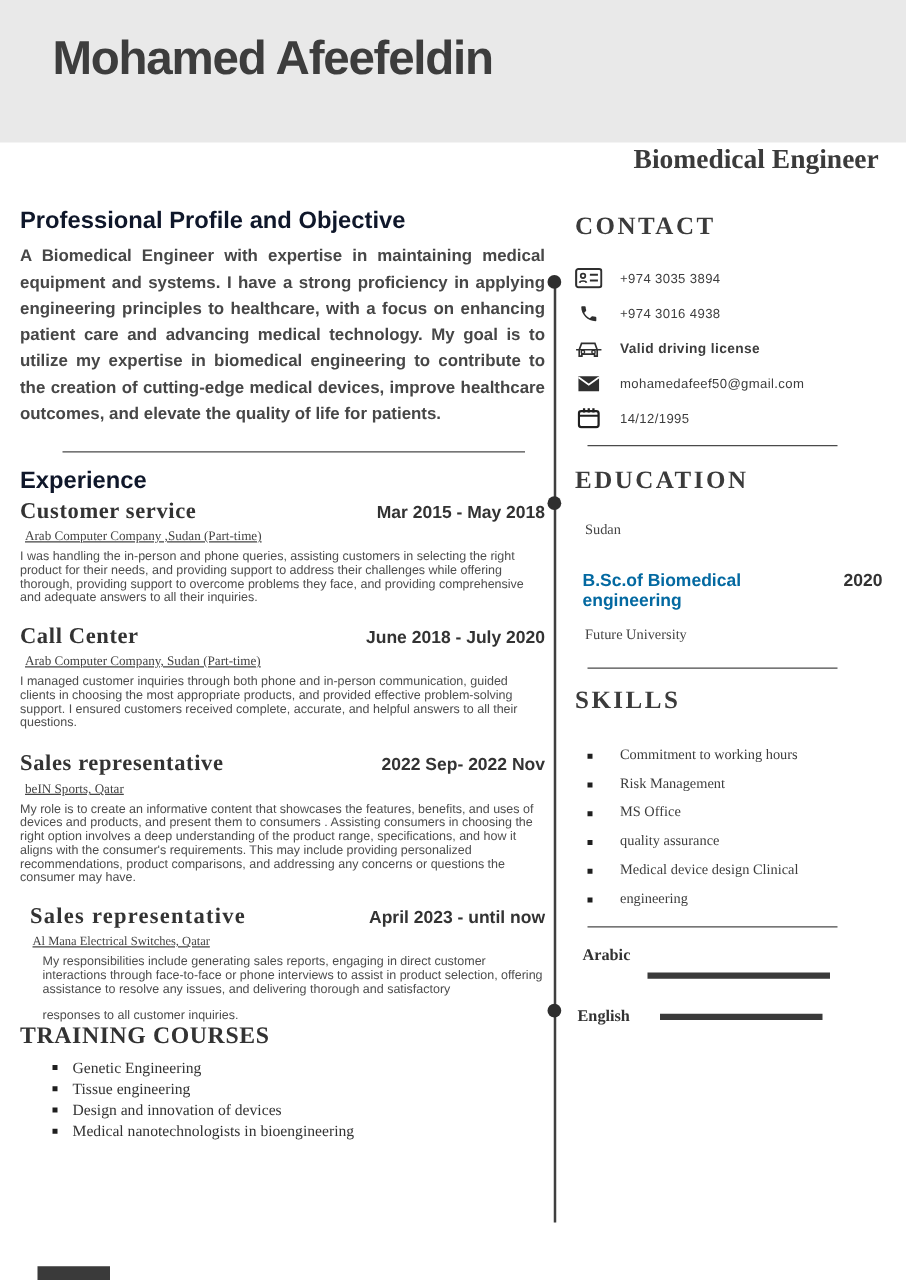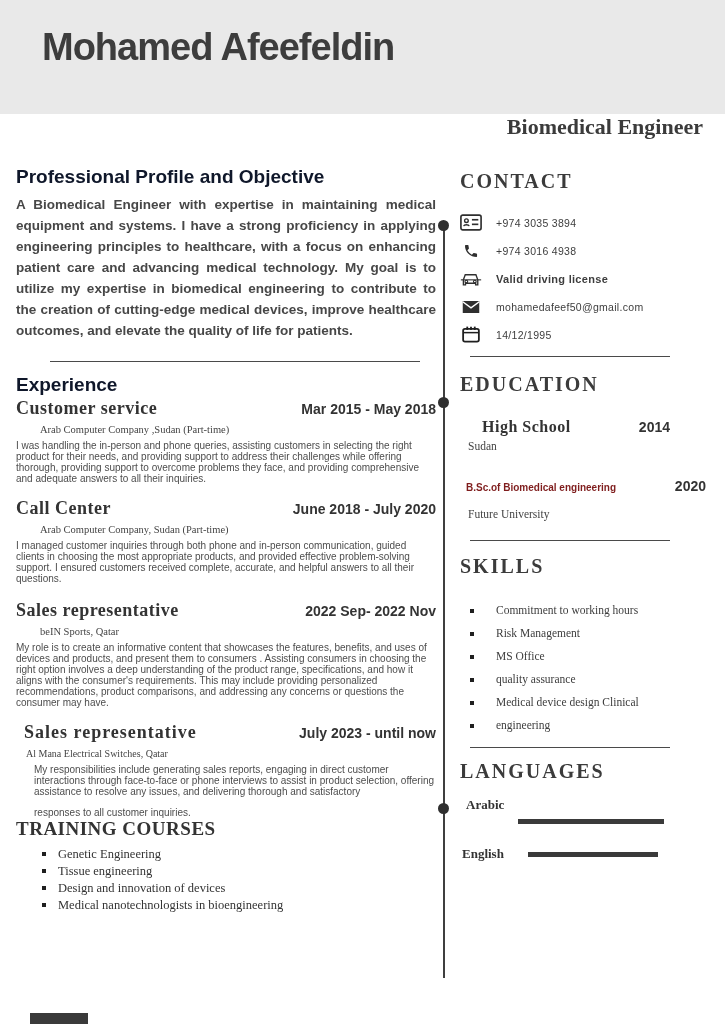--- a/index.html
+++ b/index.html
@@ -22,21 +22,21 @@
   .left-col { position:absolute; left:16px; top:166px; width:420px; color:#3f3f3f; }
   .h-sans { font-size:19px; font-weight:700; color:#0f172a; }
   .profile-text { margin-top:6px; font-size:13.5px; line-height:21px; font-weight:600; color:#474747; text-align:justify; }
   .rule-left { margin:20px 0 0 34px; width:370px; border:none; border-top:1.5px solid #4a4a4a; }
   .exp-heading { margin-top:12px; }
 
   .job { margin-top:2px; }
   .job-head { display:flex; justify-content:space-between; align-items:baseline; }
   .jt-serif { font-family:"Liberation Serif", serif; font-size:18px; font-weight:700; letter-spacing:0.5px; color:#333; }
   .job-date { font-size:14px; font-weight:700; color:#333; white-space:nowrap; }
-  .company { margin:5px 0 0 24px; font-family:"Liberation Serif", serif; font-size:10.5px; color:#444; }
+  .company { margin:5px 0 0 4px; font-family:"Liberation Serif", serif; font-size:10.5px; color:#444;text-decoration:underline; }
   .job-desc { margin-top:5px; font-size:10px; line-height:11px; color:#4d4d4d; }
   .job2 { margin-top:14px; } .job3 { margin-top:16px; } .job4 { margin-top:14px; }
   .job4 .jt-serif { margin-left:8px; letter-spacing:1px; }
   .job4 .company { margin-left:10px; font-size:10px; }
   .job4 .job-desc { margin-left:18px; }
   .desc2 { margin-top:10px; }
 
   .training-heading { font-family:"Liberation Serif", serif; font-size:19px; font-weight:700; letter-spacing:0.5px; color:#333; }
   .training-list { margin:6px 0 0 26px; list-style:none; }
   .training-list li { position:relative; padding-left:16px; font-family:"Liberation Serif", serif; font-size:12.5px; line-height:17px; color:#333; }
@@ -54,21 +54,21 @@
 
   .rule-right { border:none; border-top:1px solid #4a4a4a; width:200px; margin:12px 0 0 10px; }
 
   .edu-heading { margin-top:16px; }
   .edu-entry1 { margin-top:22px; }
   .edu-row { display:flex; align-items:baseline; }
   .edu-degree-serif { margin-left:22px; font-family:"Liberation Serif", serif; font-size:16px; font-weight:700; letter-spacing:0.5px; color:#333; }
   .edu-year { margin-left:auto; margin-right:42px; font-size:14px; font-weight:700; color:#333; }
   .edu-school { margin-top:4px; margin-left:8px; font-family:"Liberation Serif", serif; font-size:11.5px; color:#444; }
   .edu-entry2 { margin-top:26px; }
-  .edu-degree-sans { margin-left:6px; font-size:10px; font-weight:700; color:#7f1d1d; }
+  .edu-degree-sans { margin-left:6px; font-size:14px; font-weight:700; color:#0369a1; }
   .edu-entry2 .edu-year { margin-right:6px; }
   .edu-entry2 .edu-school { margin-top:14px; }
 
   .skills-heading { margin-top:14px; }
   .skills-list { margin:26px 0 0 10px; list-style:none; }
   .skills-list li { position:relative; padding-left:26px; font-family:"Liberation Serif", serif; font-size:11.5px; color:#3d3d3d; margin-bottom:11px; }
   .skills-list li::before { content:""; position:absolute; left:0; top:5px; width:4px; height:4px; background:#1f1f1f; }
 
   .lang-heading { margin-top:12px; }
   .lang-item1 { margin-top:14px; }
@@ -129,21 +129,21 @@
         <span class="jt-serif">Sales representative</span>
         <span class="job-date">2022 Sep- 2022 Nov</span>
       </div>
       <div class="company">beIN Sports, Qatar</div>
       <p class="job-desc">My role is to create an informative content that showcases the features, benefits, and uses of devices and products, and present them to consumers . Assisting consumers in choosing the right option involves a deep understanding of the product range, specifications, and how it aligns with the consumer's requirements. This may include providing personalized recommendations, product comparisons, and addressing any concerns or questions the consumer may have.</p>
     </div>
 
     <div class="job job4">
       <div class="job-head">
         <span class="jt-serif">Sales representative</span>
-        <span class="job-date">July 2023 - until now</span>
+        <span class="job-date">April 2023 - until now</span>
       </div>
       <div class="company">Al Mana Electrical Switches, Qatar</div>
       <p class="job-desc">My responsibilities include generating sales reports, engaging in direct customer interactions through face-to-face or phone interviews to assist in product selection, offering assistance to resolve any issues, and delivering thorough and satisfactory</p>
       <p class="job-desc desc2">responses to all customer inquiries.</p>
     </div>
 
     <div class="training-heading">TRAINING COURSES</div>
     <ul class="training-list">
       <li>Genetic Engineering</li>
       <li>Tissue engineering</li>
@@ -209,24 +209,20 @@
         </span>
         <span class="c-text">14/12/1995</span>
       </div>
     </div>
 
     <hr class="rule-right">
 
     <div class="h-serif edu-heading">EDUCATION</div>
 
     <div class="edu-entry1">
-      <div class="edu-row">
-        <span class="edu-degree-serif">High School</span>
-        <span class="edu-year">2014</span>
-      </div>
       <div class="edu-school">Sudan</div>
     </div>
 
     <div class="edu-entry2">
       <div class="edu-row">
         <span class="edu-degree-sans">B.Sc.of Biomedical engineering</span>
         <span class="edu-year">2020</span>
       </div>
       <div class="edu-school">Future University</div>
     </div>
@@ -238,21 +234,20 @@
       <li>Commitment to working hours</li>
       <li>Risk Management</li>
       <li>MS Office</li>
       <li>quality assurance</li>
       <li>Medical device design Clinical</li>
       <li>engineering</li>
     </ul>
 
     <hr class="rule-right" style="margin-top:16px;">
 
-    <div class="h-serif lang-heading">LANGUAGES</div>
 
     <div class="lang-item1">
       <div class="lang-name">Arabic</div>
       <div class="lang-bar" style="width: 146px;"></div>
     </div>
 
     <div class="lang-item2">
       <div class="lang-name">English</div>
       <div class="lang-bar" style="width: 130px;"></div>
     </div>

